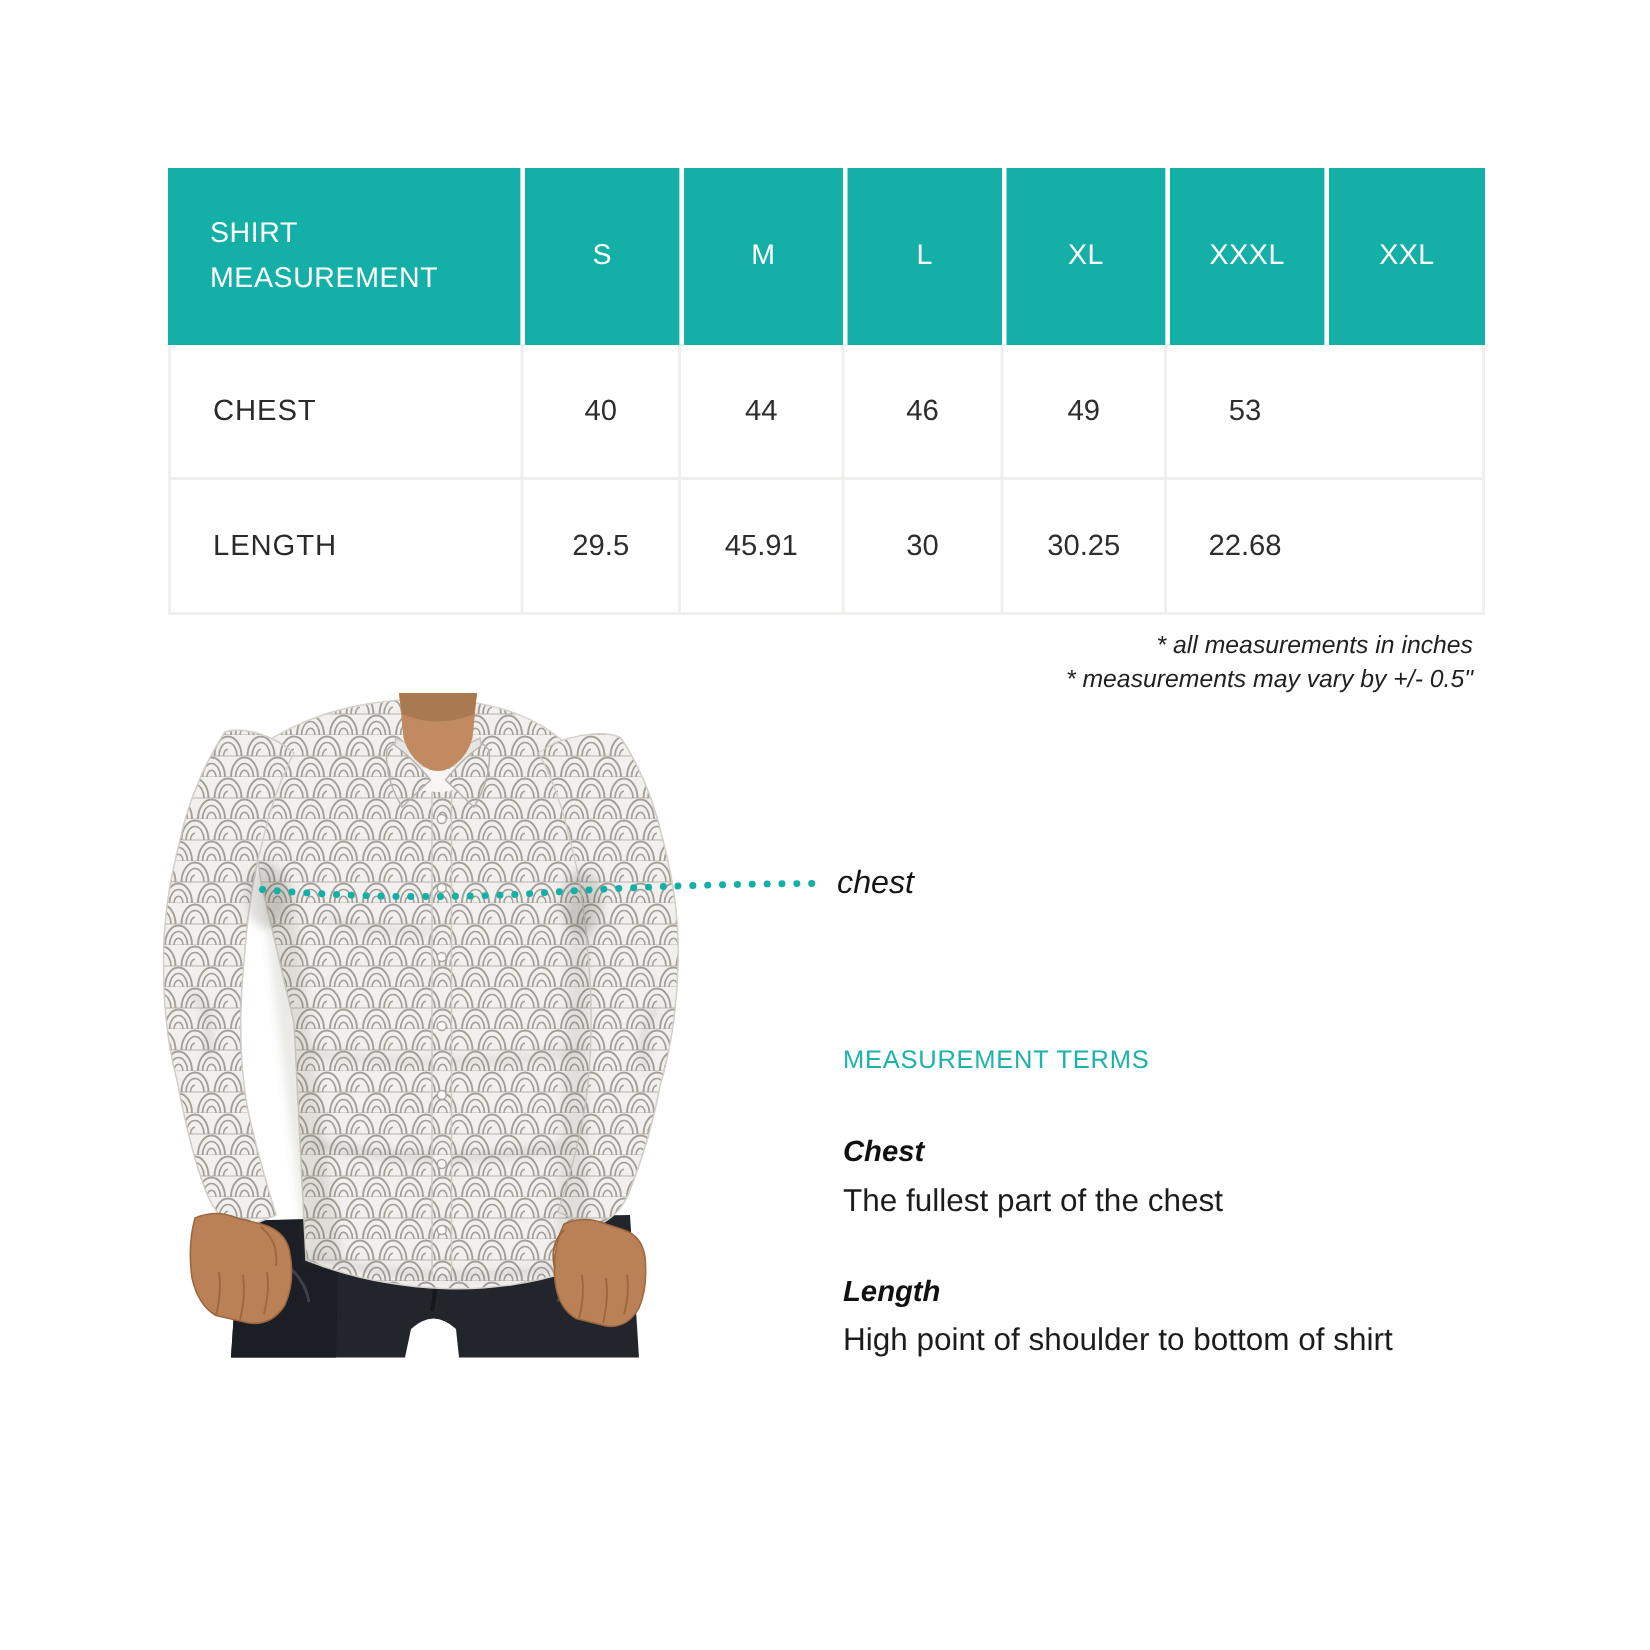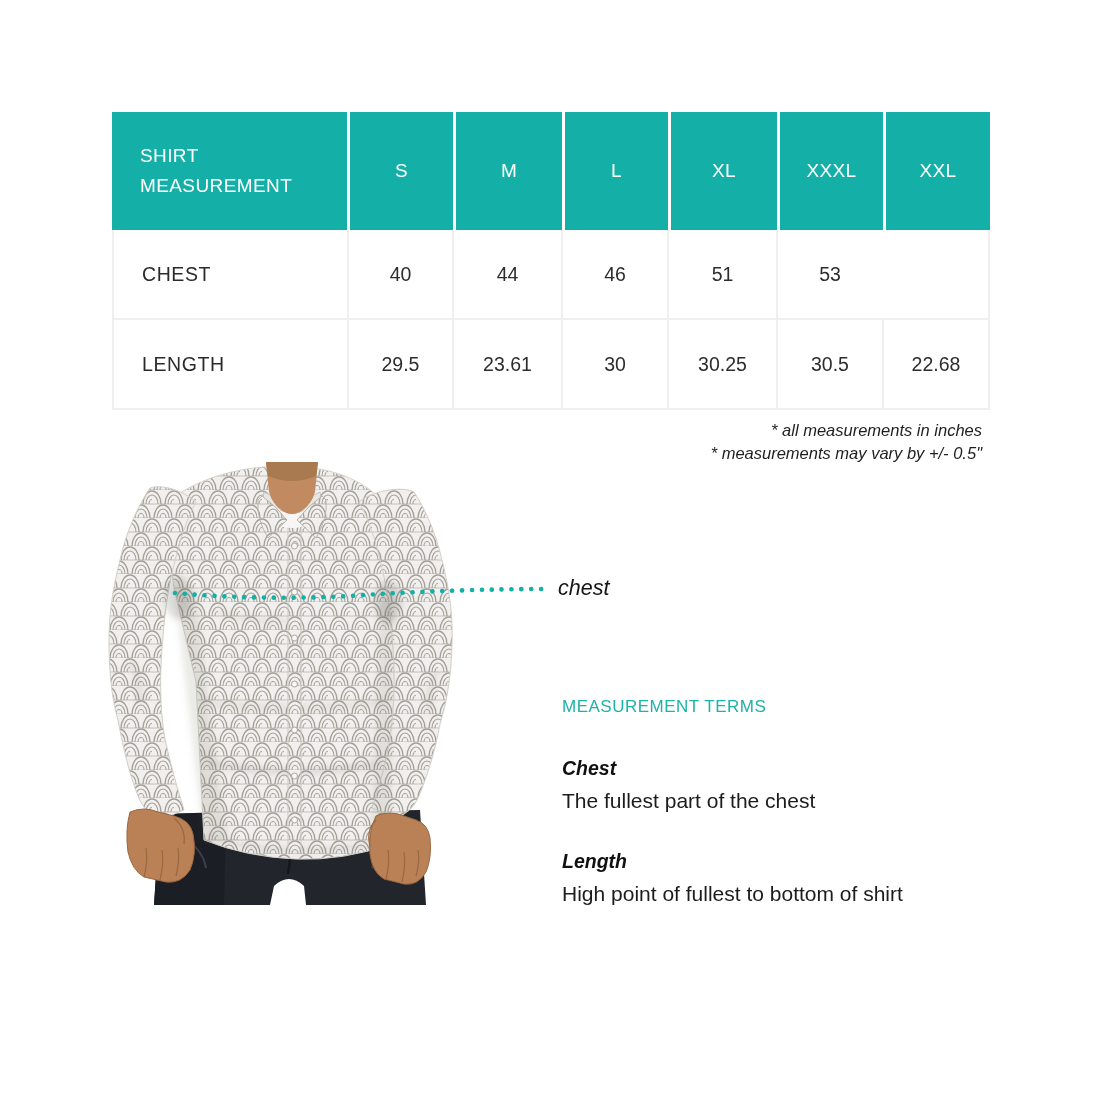--- a/index.html
+++ b/index.html
@@ -60,30 +60,29 @@
       <div class="th">XL</div>
       <div class="th">XXXL</div>
       <div class="th">XXL</div>
     </div>
     <div class="tbody">
       <div class="trow">
         <div class="td td-label">CHEST</div>
         <div class="td">40</div>
         <div class="td">44</div>
         <div class="td">46</div>
-        <div class="td">51</div>
+        <div class="td">49</div>
         <div class="td">53</div>
       </div>
       <div class="trow">
         <div class="td td-label">LENGTH</div>
         <div class="td">29.5</div>
-        <div class="td">23.61</div>
+        <div class="td">45.91</div>
         <div class="td">30</div>
         <div class="td">30.25</div>
-        <div class="td">30.5</div>
         <div class="td">22.68</div>
       </div>
     </div>
   </div>
 
   <div class="notes">
     <div>* all measurements in inches</div>
     <div>* measurements may vary by +/- 0.5"</div>
   </div>
 
@@ -178,17 +177,17 @@
   <div class="chest-callout">chest</div>
 
   <div class="terms">
     <h2 class="terms-heading">MEASUREMENT TERMS</h2>
     <div class="term-block">
       <p class="term-name">Chest</p>
       <p class="term-def">The fullest part of the chest</p>
     </div>
     <div class="term-block">
       <p class="term-name">Length</p>
-      <p class="term-def">High point of fullest to bottom of shirt</p>
+      <p class="term-def">High point of shoulder to bottom of shirt</p>
     </div>
   </div>
 
 </div>
 
 </body></html>

